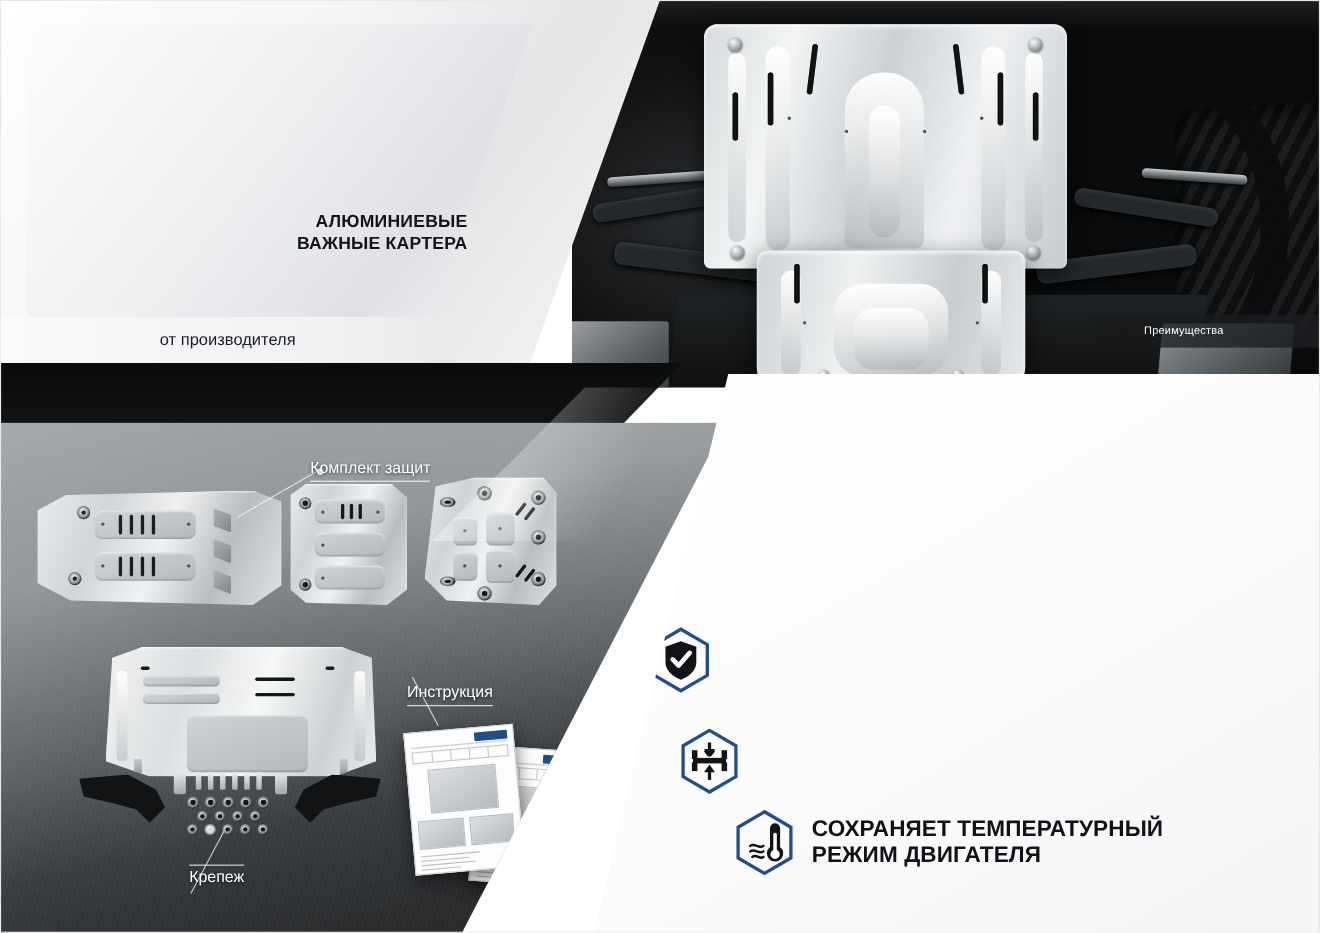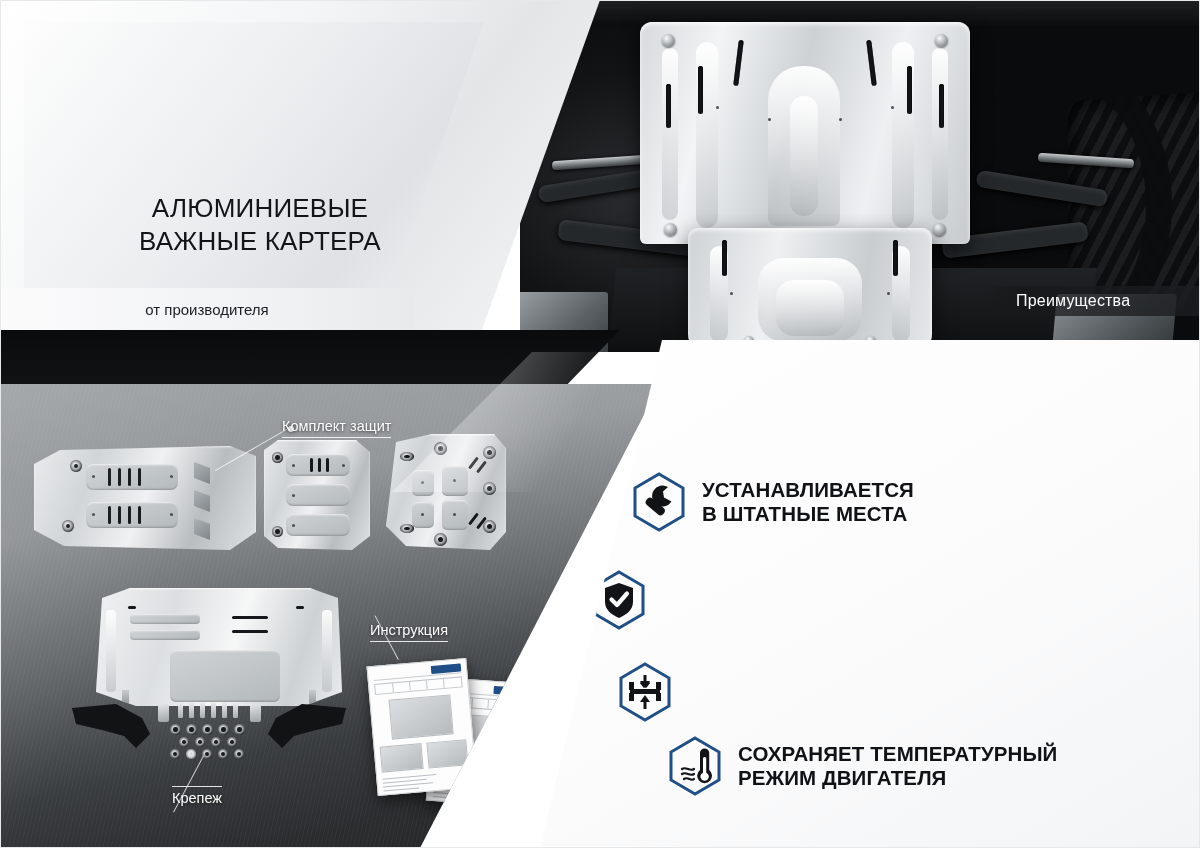--- a/index.html
+++ b/index.html
@@ -112,22 +112,22 @@
     box-shadow:0 3px 9px rgba(0,0,0,.3);
     display:flex; align-items:center; gap:10px; padding-left:18px;
   }
   .logo-word {
     color:#ffffff; font-weight:bold; font-size:49px; letter-spacing:.5px;
     font-family:"Liberation Sans",sans-serif; line-height:1;
     text-shadow:0 1px 0 rgba(0,0,0,.25);
   }
   .headline {
     position:absolute; left:95px; top:192px; width:330px;
-    text-align:center;
-    font-weight:normal; font-size:26px; line-height:1.26;
+    text-align:right;
+    font-weight:bold; font-size:16px; line-height:1.26;
     color:#121417; letter-spacing:.2px;
   }
   .subbar {
     position:absolute; left:0; top:288px; width:414px; height:42px;
     background:linear-gradient(90deg,#fbfbfc,#f0f1f3 70%,#e7e9eb);
     display:flex; align-items:center; justify-content:center;
   }
   .subbar span { font-size:15px; color:#1b1e21; }
 
   
@@ -208,21 +208,21 @@
     font-weight:bold; font-size:20.5px; line-height:1.17; color:#101215;
     letter-spacing:.1px; white-space:pre-line;
   }
 
   
   .adv-tab {
     position:absolute; right:0; top:286px; width:220px; height:30px;
     background:linear-gradient(90deg,rgba(18,20,22,0) 0%,rgba(22,24,26,.72) 18%,rgba(28,30,33,.80) 100%);
     display:flex; align-items:center; padding-left:36px;
   }
-  .adv-tab span { color:#fff; font-size:16px; letter-spacing:.2px; }
+  .adv-tab span { color:#fff; font-size:10px; letter-spacing:.2px;margin-left:24px; }
 
   
   .wedge-a {
     position:absolute; left:392px; top:352px; width:300px; height:140px;
     background:linear-gradient(120deg,rgba(255,255,255,.55),rgba(255,255,255,0) 60%);
     clip-path:polygon(0 140px, 140px 0, 300px 0, 160px 140px);
     pointer-events:none;
   }
   .wedge-b {
     position:absolute; left:300px; top:620px; width:300px; height:228px;
@@ -528,32 +528,20 @@
   </div>
   <div class="callout" style="left:172px; top:786px;">
     <span class="ul" style="margin:0 0 3px 0;"></span>
     <span>Крепеж</span>
   </div>
 
   <div class="feat-panel">
     <div class="feat-list">
 
 
-      <div class="feat" style="left:92px; top:132px;">
-        <div class="hexwrap">
-          <svg viewBox="0 0 54 60" width="54" height="60" aria-hidden="true">
-            <polygon points="27,2 51,16 51,44 27,58 3,44 3,16" fill="none" stroke="#1f4f86" stroke-width="3"></polygon>
-            <path d="M36 15 a10.5 10.5 0 1 0 3.5 14.5 l-7.5 -4 l-1 -6 Z" fill="#111316"></path>
-            <rect x="12.5" y="30" width="22" height="8.5" rx="4" transform="rotate(40 23 34)" fill="#111316"></rect>
-            <circle cx="16" cy="43" r="3.2" fill="#f3f4f5"></circle>
-          </svg>
-        </div>
-        <div class="feat-txt">УСТАНАВЛИВАЕТСЯ
-В ШТАТНЫЕ МЕСТА</div>
-      </div>
 
       <div class="feat" style="left:52px; top:230px;">
         <div class="hexwrap">
           <svg viewBox="0 0 54 60" width="54" height="60" aria-hidden="true">
             <polygon points="27,2 51,16 51,44 27,58 3,44 3,16" fill="none" stroke="#1f4f86" stroke-width="3"></polygon>
             <path d="M27 13 L41 18 V32 C41 40 34 45 27 48 C20 45 13 40 13 32 V18 Z" fill="#111316"></path>
             <path d="M19.5 29.5 L25 35 L35 23.5" fill="none" stroke="#ffffff" stroke-width="4.2" stroke-linecap="round" stroke-linejoin="round"></path>
           </svg>
         </div>
       </div>

